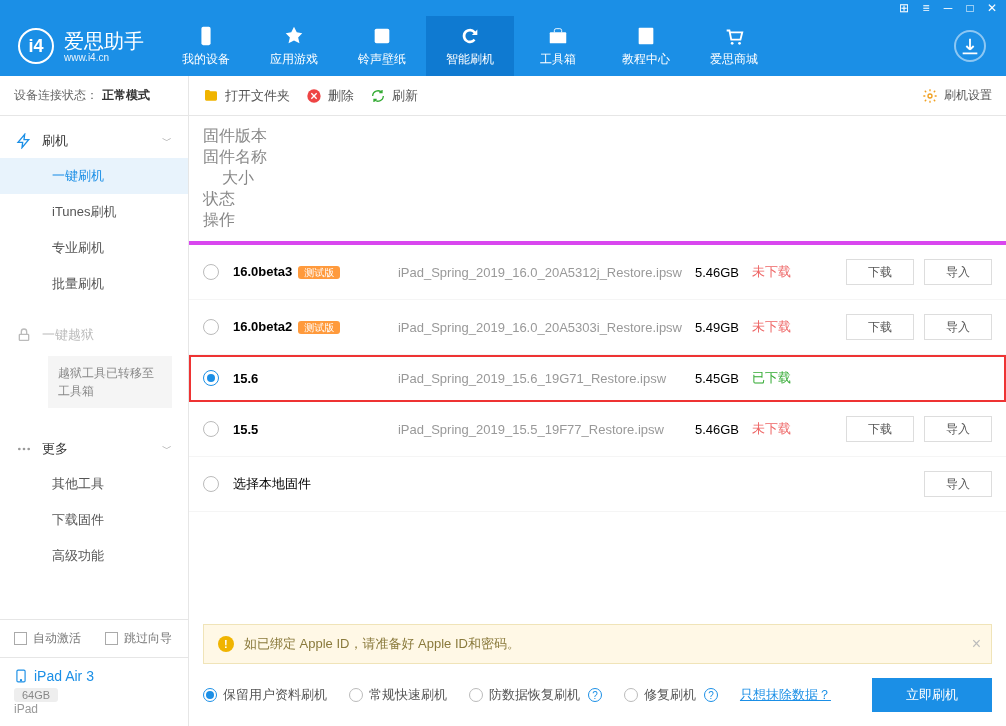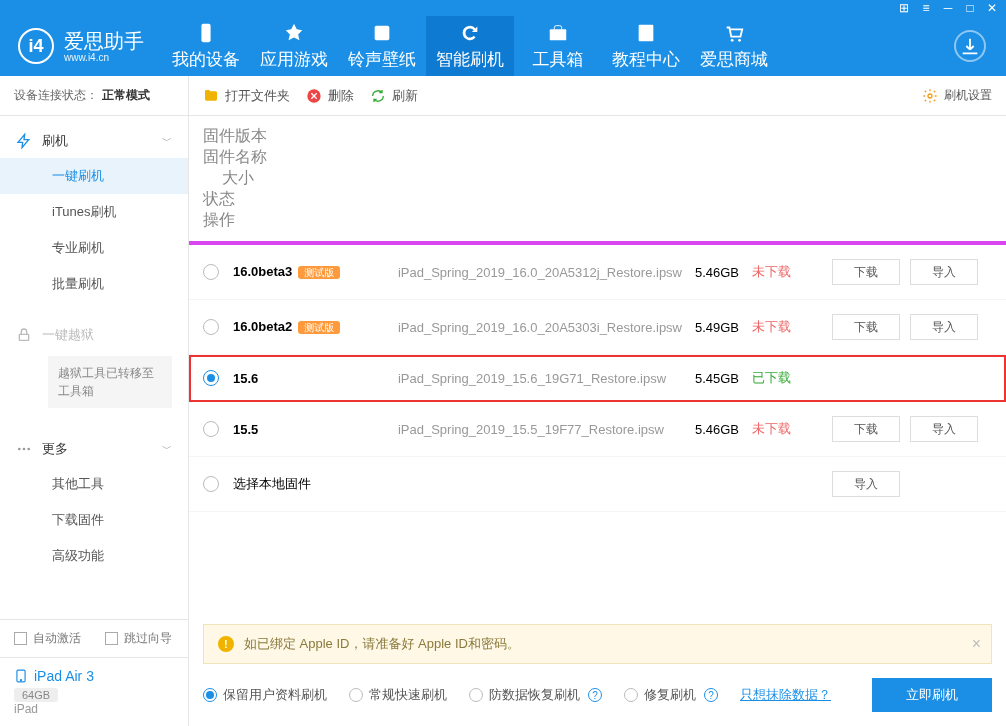--- a/index.html
+++ b/index.html
@@ -12,21 +12,21 @@
 .logo { display: flex; align-items: center; padding: 0 18px; gap: 10px; }
 .logo-badge { width: 36px; height: 36px; border: 2px solid #fff; border-radius: 50%; display: flex; align-items: center; justify-content: center; font-weight: bold; font-size: 18px; }
 .logo-text { display: flex; flex-direction: column; line-height: 1.1; }
 .logo-main { font-size: 20px; font-weight: 500; }
 .logo-sub { font-size: 10px; opacity: 0.9; }
 
 .nav { display: flex; height: 100%; flex: 1; }
 .nav-item { width: 88px; display: flex; flex-direction: column; align-items: center; justify-content: center; gap: 4px; cursor: pointer; }
 .nav-item.active { background: #0f7ad1; }
 .nav-icon { width: 22px; height: 22px; }
-.nav-label { font-size: 17px; }
+.nav-label { font-size: 12px; }
 .nav-right { margin-left: auto; display: flex; align-items: center; padding-right: 20px; }
 .dl-circle { width: 32px; height: 32px; border: 2px solid rgba(255,255,255,0.5); border-radius: 50%; display: flex; align-items: center; justify-content: center; }
 
 .body { display: flex; height: 650px; }
 .sidebar { width: 190px; border-right: 1px solid #e6e6e6; display: flex; flex-direction: column; }
 .status-bar { height: 40px; border-bottom: 1px solid #e6e6e6; display: flex; align-items: center; padding: 0 14px; font-size: 12px; color: #666; }
 .status-bar b { color: #333; margin-left: 4px; }
 
 .side-section { padding: 8px 0; }
 .side-head { display: flex; align-items: center; padding: 8px 16px; color: #333; font-size: 13px; }
@@ -61,21 +61,21 @@
 .row { display: flex; align-items: center; padding: 14px; border-bottom: 1px solid #f5f5f5; font-size: 13px; }
 .row.highlight { outline: 2px solid #e33; outline-offset: -2px; }
 .radio { width: 16px; height: 16px; border: 1px solid #bbb; border-radius: 50%; display: flex; align-items: center; justify-content: center; }
 .radio.checked { border-color: #1b8fe6; }
 .radio.checked::after { content: ""; width: 8px; height: 8px; background: #1b8fe6; border-radius: 50%; }
 .badge-beta { background: #ff9a3c; color: #fff; font-size: 10px; padding: 1px 6px; border-radius: 3px; margin-left: 6px; }
 .fname { color: #999; padding-left: 15px; }
 .status-no { color: #e66; }
 .status-yes { color: #3a3; }
 .op-btn { width: 68px; height: 26px; border: 1px solid #ddd; background: #fff; color: #555; font-size: 12px; cursor: pointer; }
-.col-ops-cell { display: flex; gap: 10px; justify-content: flex-start; }
+.col-ops-cell { display: flex; gap: 10px; justify-content: flex-end; }
 
 .warning-bar { background: #fff8e6; border: 1px solid #f0e4b8; margin: 8px 14px 0; padding: 10px 14px; display: flex; align-items: center; color: #8a7a3c; font-size: 13px; position: relative; }
 .warn-icon { width: 16px; height: 16px; background: #f0b400; border-radius: 50%; color: #fff; display: flex; align-items: center; justify-content: center; font-weight: bold; margin-right: 10px; font-size: 11px; }
 .warn-close { position: absolute; right: 10px; color: #bbb; cursor: pointer; font-size: 16px; }
 
 .option-bar { padding: 14px; display: flex; align-items: center; gap: 22px; }
 .opt { display: flex; align-items: center; gap: 6px; color: #555; font-size: 13px; }
 .opt .radio { width: 14px; height: 14px; }
 .help-icon { width: 14px; height: 14px; border: 1px solid #1b8fe6; color: #1b8fe6; border-radius: 50%; display: flex; align-items: center; justify-content: center; font-size: 10px; margin-left: 2px; }
 .link { color: #1b8fe6; text-decoration: underline; font-size: 13px; cursor: pointer; }

